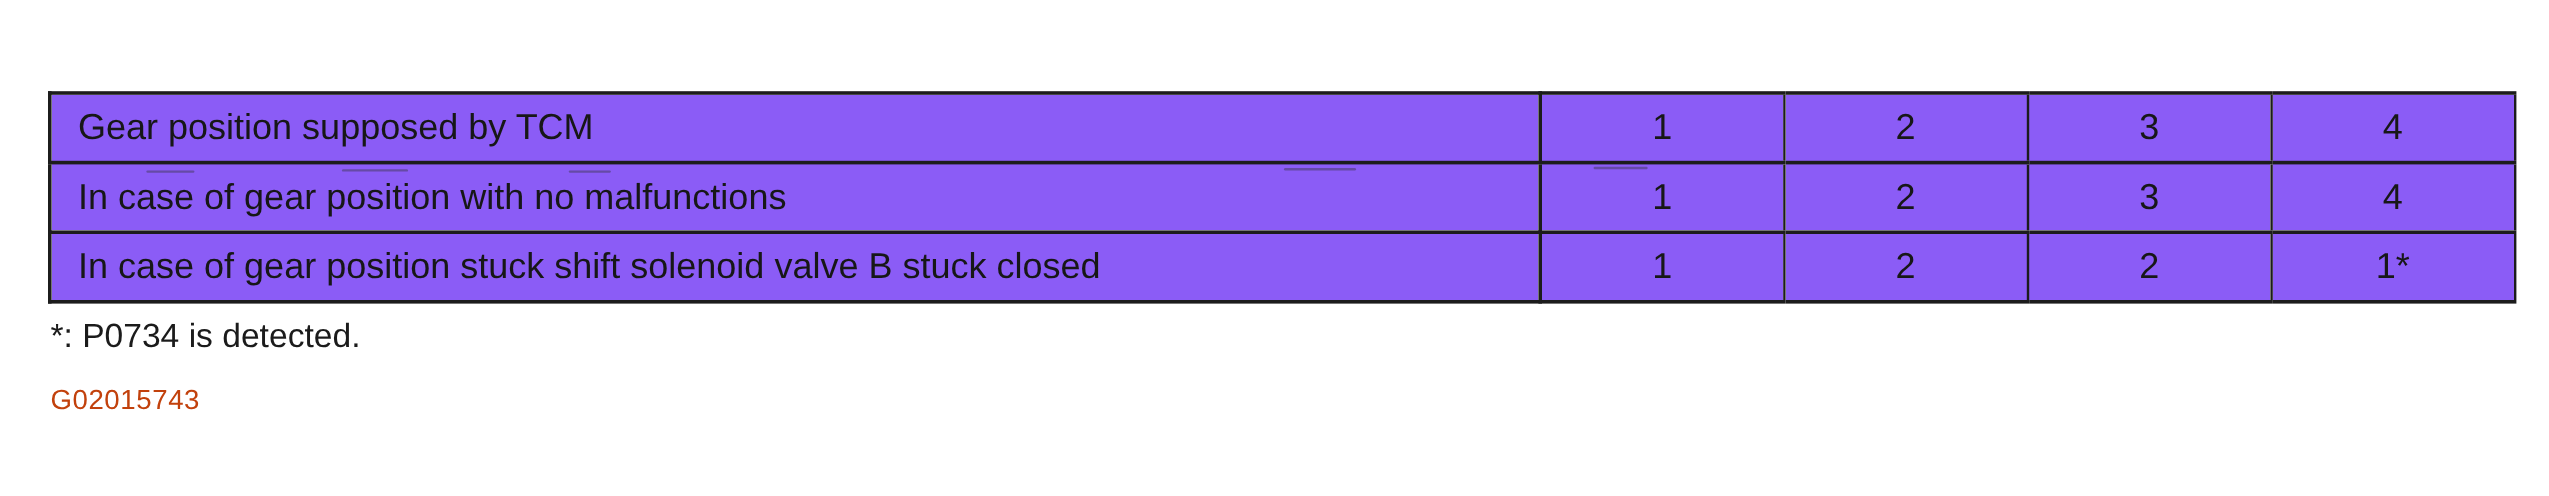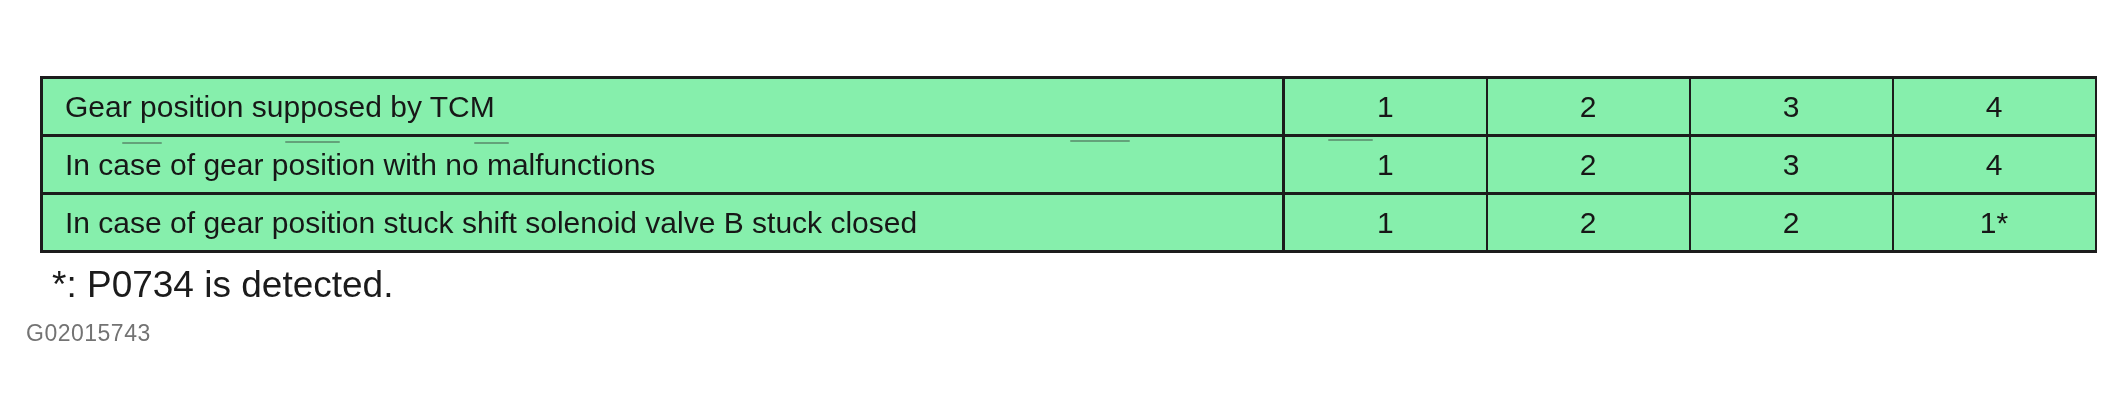--- a/index.html
+++ b/index.html
@@ -22,50 +22,50 @@
       top: 76px;
       width: 2053px;
       border-collapse: collapse;
       table-layout: fixed;
     }
     .doc-table td {
       border: 3px solid #1c1c1c;
       height: 55px;
       font-size: 30px;
       vertical-align: middle;
-      background: #86efac;
+      background: #8b5cf6;
       overflow: hidden;
       white-space: nowrap;
     }
     .doc-table td.label-cell {
       padding: 0 10px 0 22px;
       text-align: left;
     }
     .doc-table td.value-cell {
       text-align: center;
       border-left-width: 2px;
       border-right-width: 2px;
       padding: 0;
     }
     col.label-col { width: 1242px; }
     col.value-col { width: 203px; }
     .footnote {
       position: absolute;
-      left: 52px;
+      left: 42px;
       top: 264px;
-      font-size: 37px;
+      font-size: 28px;
       color: #1b1b1b;
     }
     .figure-id {
       position: absolute;
-      left: 26px;
+      left: 42px;
       top: 320px;
       font-size: 23px;
       letter-spacing: 0.5px;
-      color: #737373;
+      color: #c2410c;
     }
     .artifact {
       position: absolute;
       height: 2px;
       background: #2f2f2f;
       opacity: 0.4;
       border-radius: 2px;
     }
   </style>
 </head>

